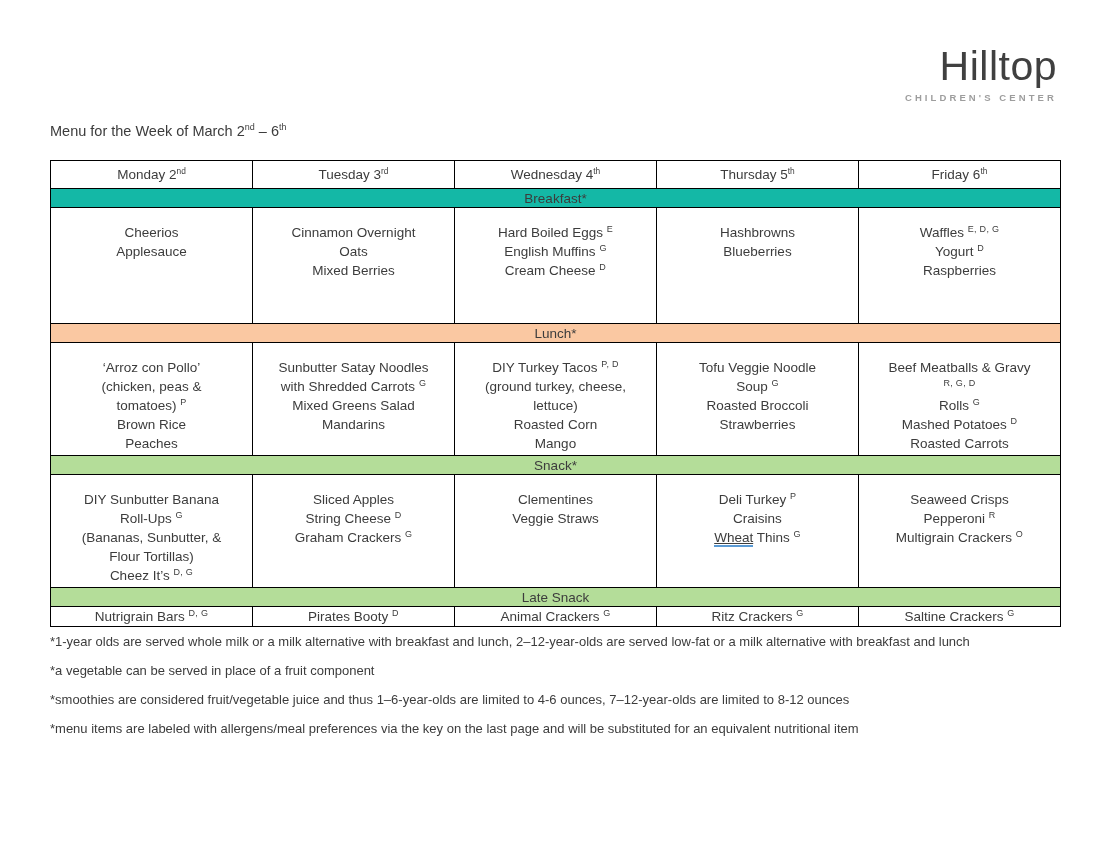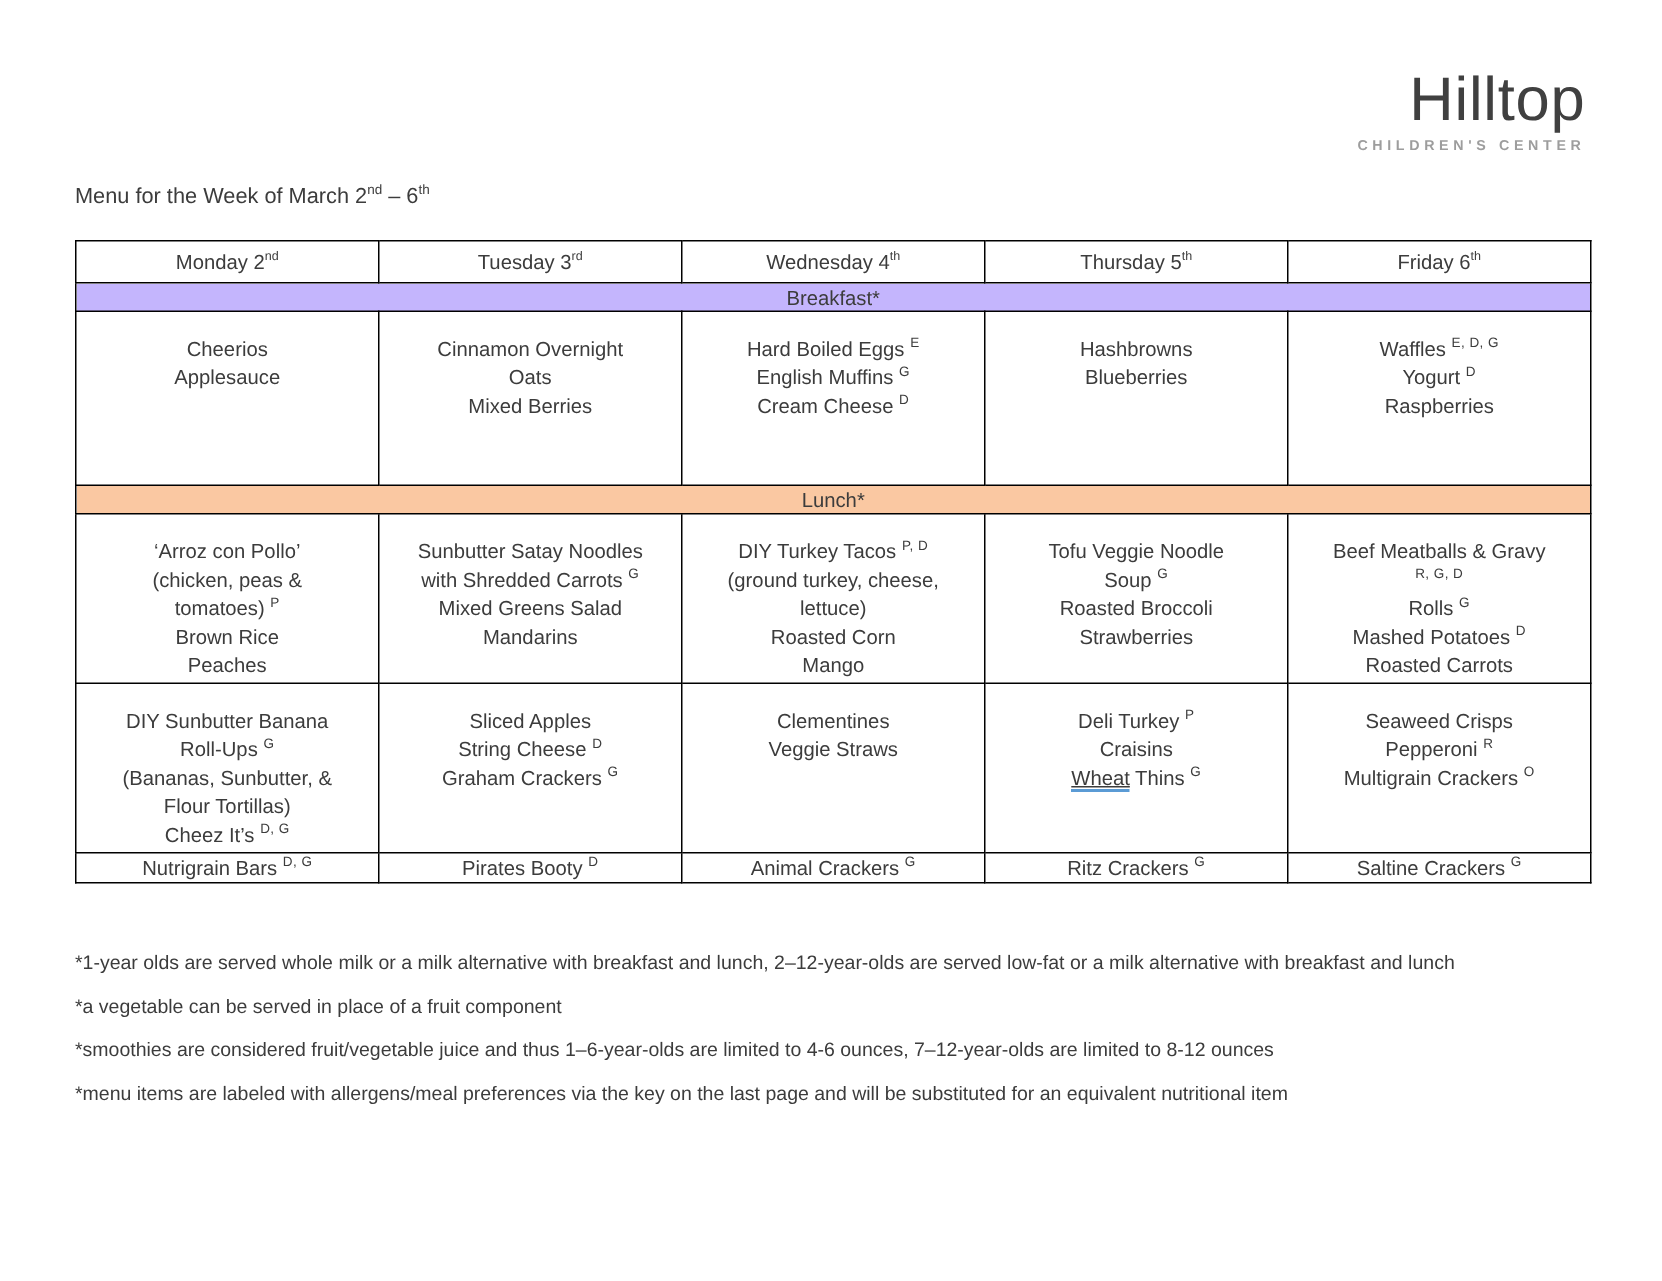--- a/index.html
+++ b/index.html
@@ -67,21 +67,21 @@
       <tr id="day-header-row">
           <th><span>Monday 2</span><sup>nd</sup></th>
           <th><span>Tuesday 3</span><sup>rd</sup></th>
           <th><span>Wednesday 4</span><sup>th</sup></th>
           <th><span>Thursday 5</span><sup>th</sup></th>
           <th><span>Friday 6</span><sup>th</sup></th>
         </tr>
     </thead>
     <tbody id="menu-body">
         <tr>
-          <td colspan="5" class="band" style="background: #c4b5fd;">Breakfast*</td>
+          <td colspan="5" class="band" style="background: #14b8a6;">Breakfast*</td>
         </tr>
         <tr class="food-row row-breakfast">
           <td>
             <div class="line"><span>Cheerios</span></div>
             <div class="line"><span>Applesauce</span></div>
           </td>
           <td>
             <div class="line"><span>Cinnamon Overnight</span></div>
             <div class="line"><span>Oats</span></div>
             <div class="line"><span>Mixed Berries</span></div>
@@ -132,20 +132,23 @@
             <div class="line"><span>Strawberries</span></div>
           </td>
           <td>
             <div class="line"><span>Beef Meatballs &amp; Gravy</span></div>
             <div class="line"><sup class="alg">R, G, D</sup></div>
             <div class="line"><span>Rolls </span><sup class="alg">G</sup></div>
             <div class="line"><span>Mashed Potatoes </span><sup class="alg">D</sup></div>
             <div class="line"><span>Roasted Carrots</span></div>
           </td>
         </tr>
+        <tr>
+          <td colspan="5" class="band" style="background: rgb(180, 221, 153);">Snack*</td>
+        </tr>
         <tr class="food-row row-snack">
           <td>
             <div class="line"><span>DIY Sunbutter Banana</span></div>
             <div class="line"><span>Roll-Ups </span><sup class="alg">G</sup></div>
             <div class="line"><span>(Bananas, Sunbutter, &amp;</span></div>
             <div class="line"><span>Flour Tortillas)</span></div>
             <div class="line"><span>Cheez It’s </span><sup class="alg">D, G</sup></div>
           </td>
           <td>
             <div class="line"><span>Sliced Apples</span></div>
@@ -159,20 +162,23 @@
           <td>
             <div class="line"><span>Deli Turkey </span><sup class="alg">P</sup></div>
             <div class="line"><span>Craisins</span></div>
             <div class="line"><span class="spellcheck">Wheat</span><span> Thins </span><sup class="alg">G</sup></div>
           </td>
           <td>
             <div class="line"><span>Seaweed Crisps</span></div>
             <div class="line"><span>Pepperoni </span><sup class="alg">R</sup></div>
             <div class="line"><span>Multigrain Crackers </span><sup class="alg">O</sup></div>
           </td>
+        </tr>
+        <tr>
+          <td colspan="5" class="band" style="background: rgb(180, 221, 153);">Late Snack</td>
         </tr>
         <tr class="food-row row-late-snack">
           <td>
             <div class="line"><span>Nutrigrain Bars </span><sup class="alg">D, G</sup></div>
           </td>
           <td>
             <div class="line"><span>Pirates Booty </span><sup class="alg">D</sup></div>
           </td>
           <td>
             <div class="line"><span>Animal Crackers </span><sup class="alg">G</sup></div>

